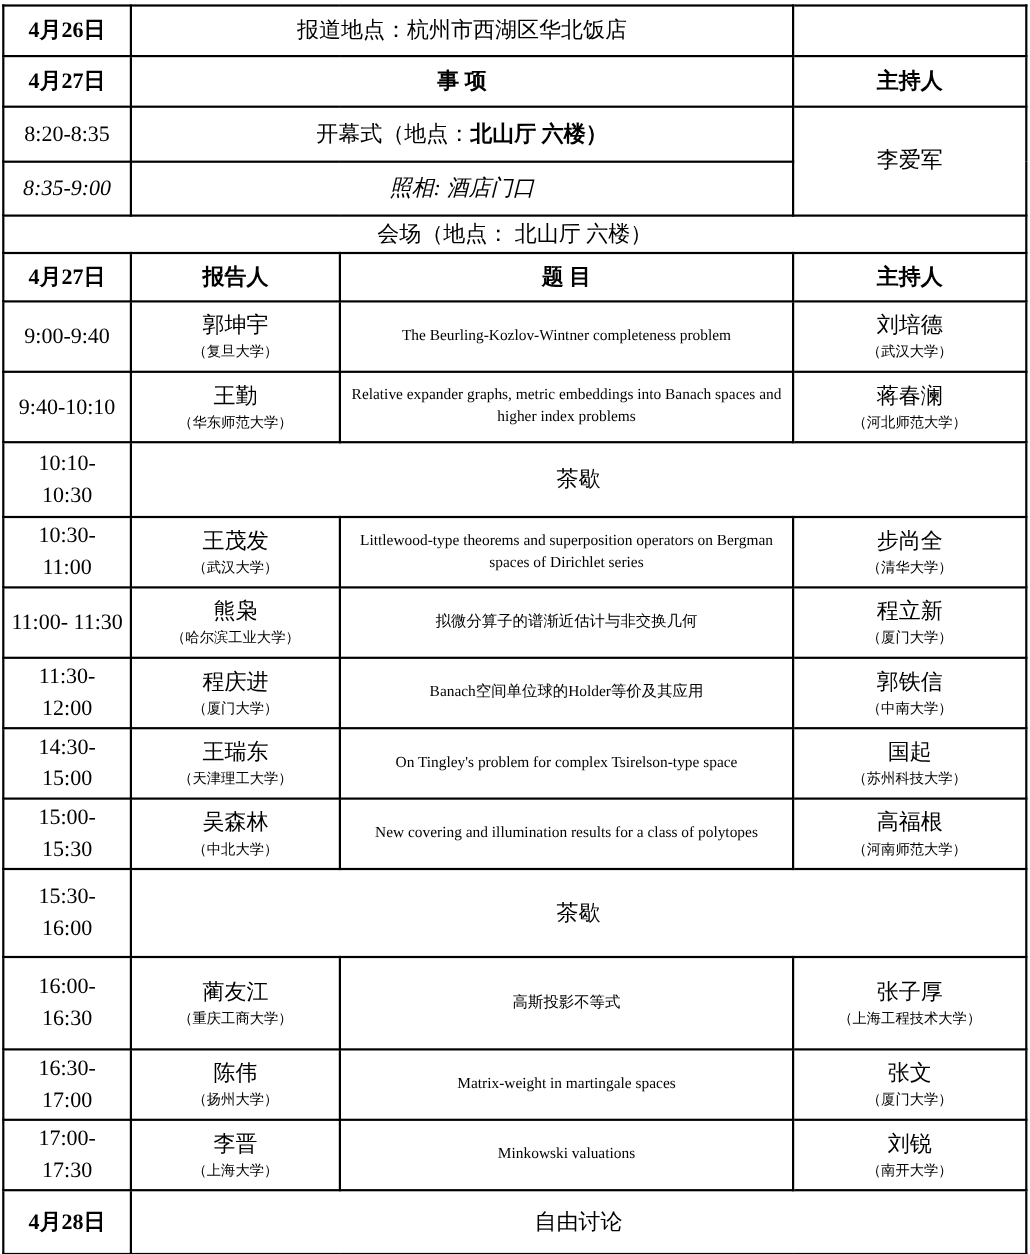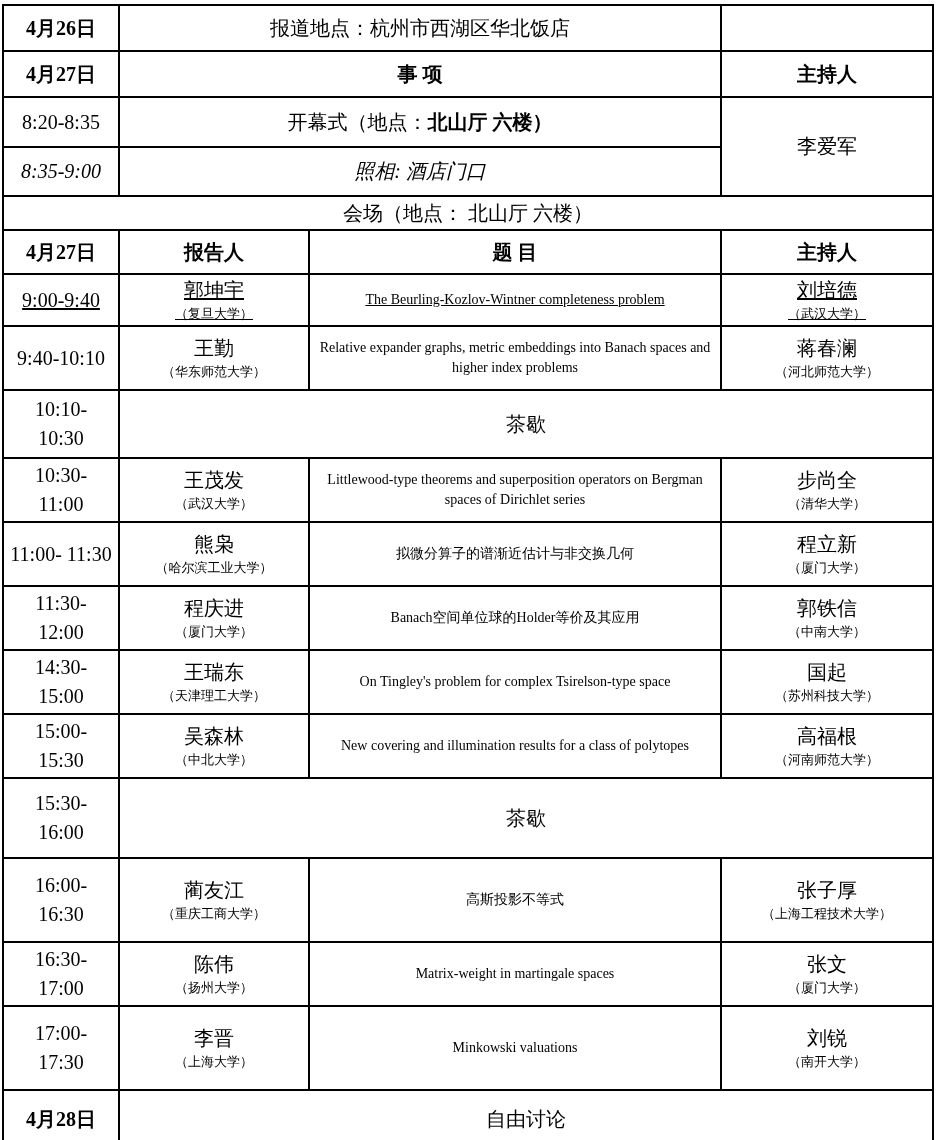--- a/index.html
+++ b/index.html
@@ -75,21 +75,21 @@
     <td colspan="4">会场（地点： 北山厅 六楼）</td>
   </tr>
 
   <tr style="height:44px;">
     <td class="bold">4月27日</td>
     <td class="bold">报告人</td>
     <td class="bold">题 目</td>
     <td class="bold">主持人</td>
   </tr>
 
-  <tr style="height:52px;text-decoration:underline;">
+  <tr style="height:64px;">
     <td>9:00-9:40</td>
     <td>
           <span class="name-line">郭坤宇</span>
           <span class="affil-line affil">（复旦大学）</span>
         </td>
     <td class="title-cell">The Beurling-Kozlov-Wintner completeness problem</td>
     <td>
           <span class="name-line">刘培德</span>
           <span class="affil-line affil">（武汉大学）</span>
         </td>
@@ -202,21 +202,21 @@
           <span class="name-line">陈伟</span>
           <span class="affil-line affil">（扬州大学）</span>
         </td>
     <td class="title-cell">Matrix-weight in martingale spaces</td>
     <td>
           <span class="name-line">张文</span>
           <span class="affil-line affil">（厦门大学）</span>
         </td>
   </tr>
 
-  <tr style="height:84px;">
+  <tr style="height:64px;">
     <td>17:00- 17:30</td>
     <td>
           <span class="name-line">李晋</span>
           <span class="affil-line affil">（上海大学）</span>
         </td>
     <td class="title-cell">Minkowski valuations</td>
     <td>
           <span class="name-line">刘锐</span>
           <span class="affil-line affil">（南开大学）</span>
         </td>

